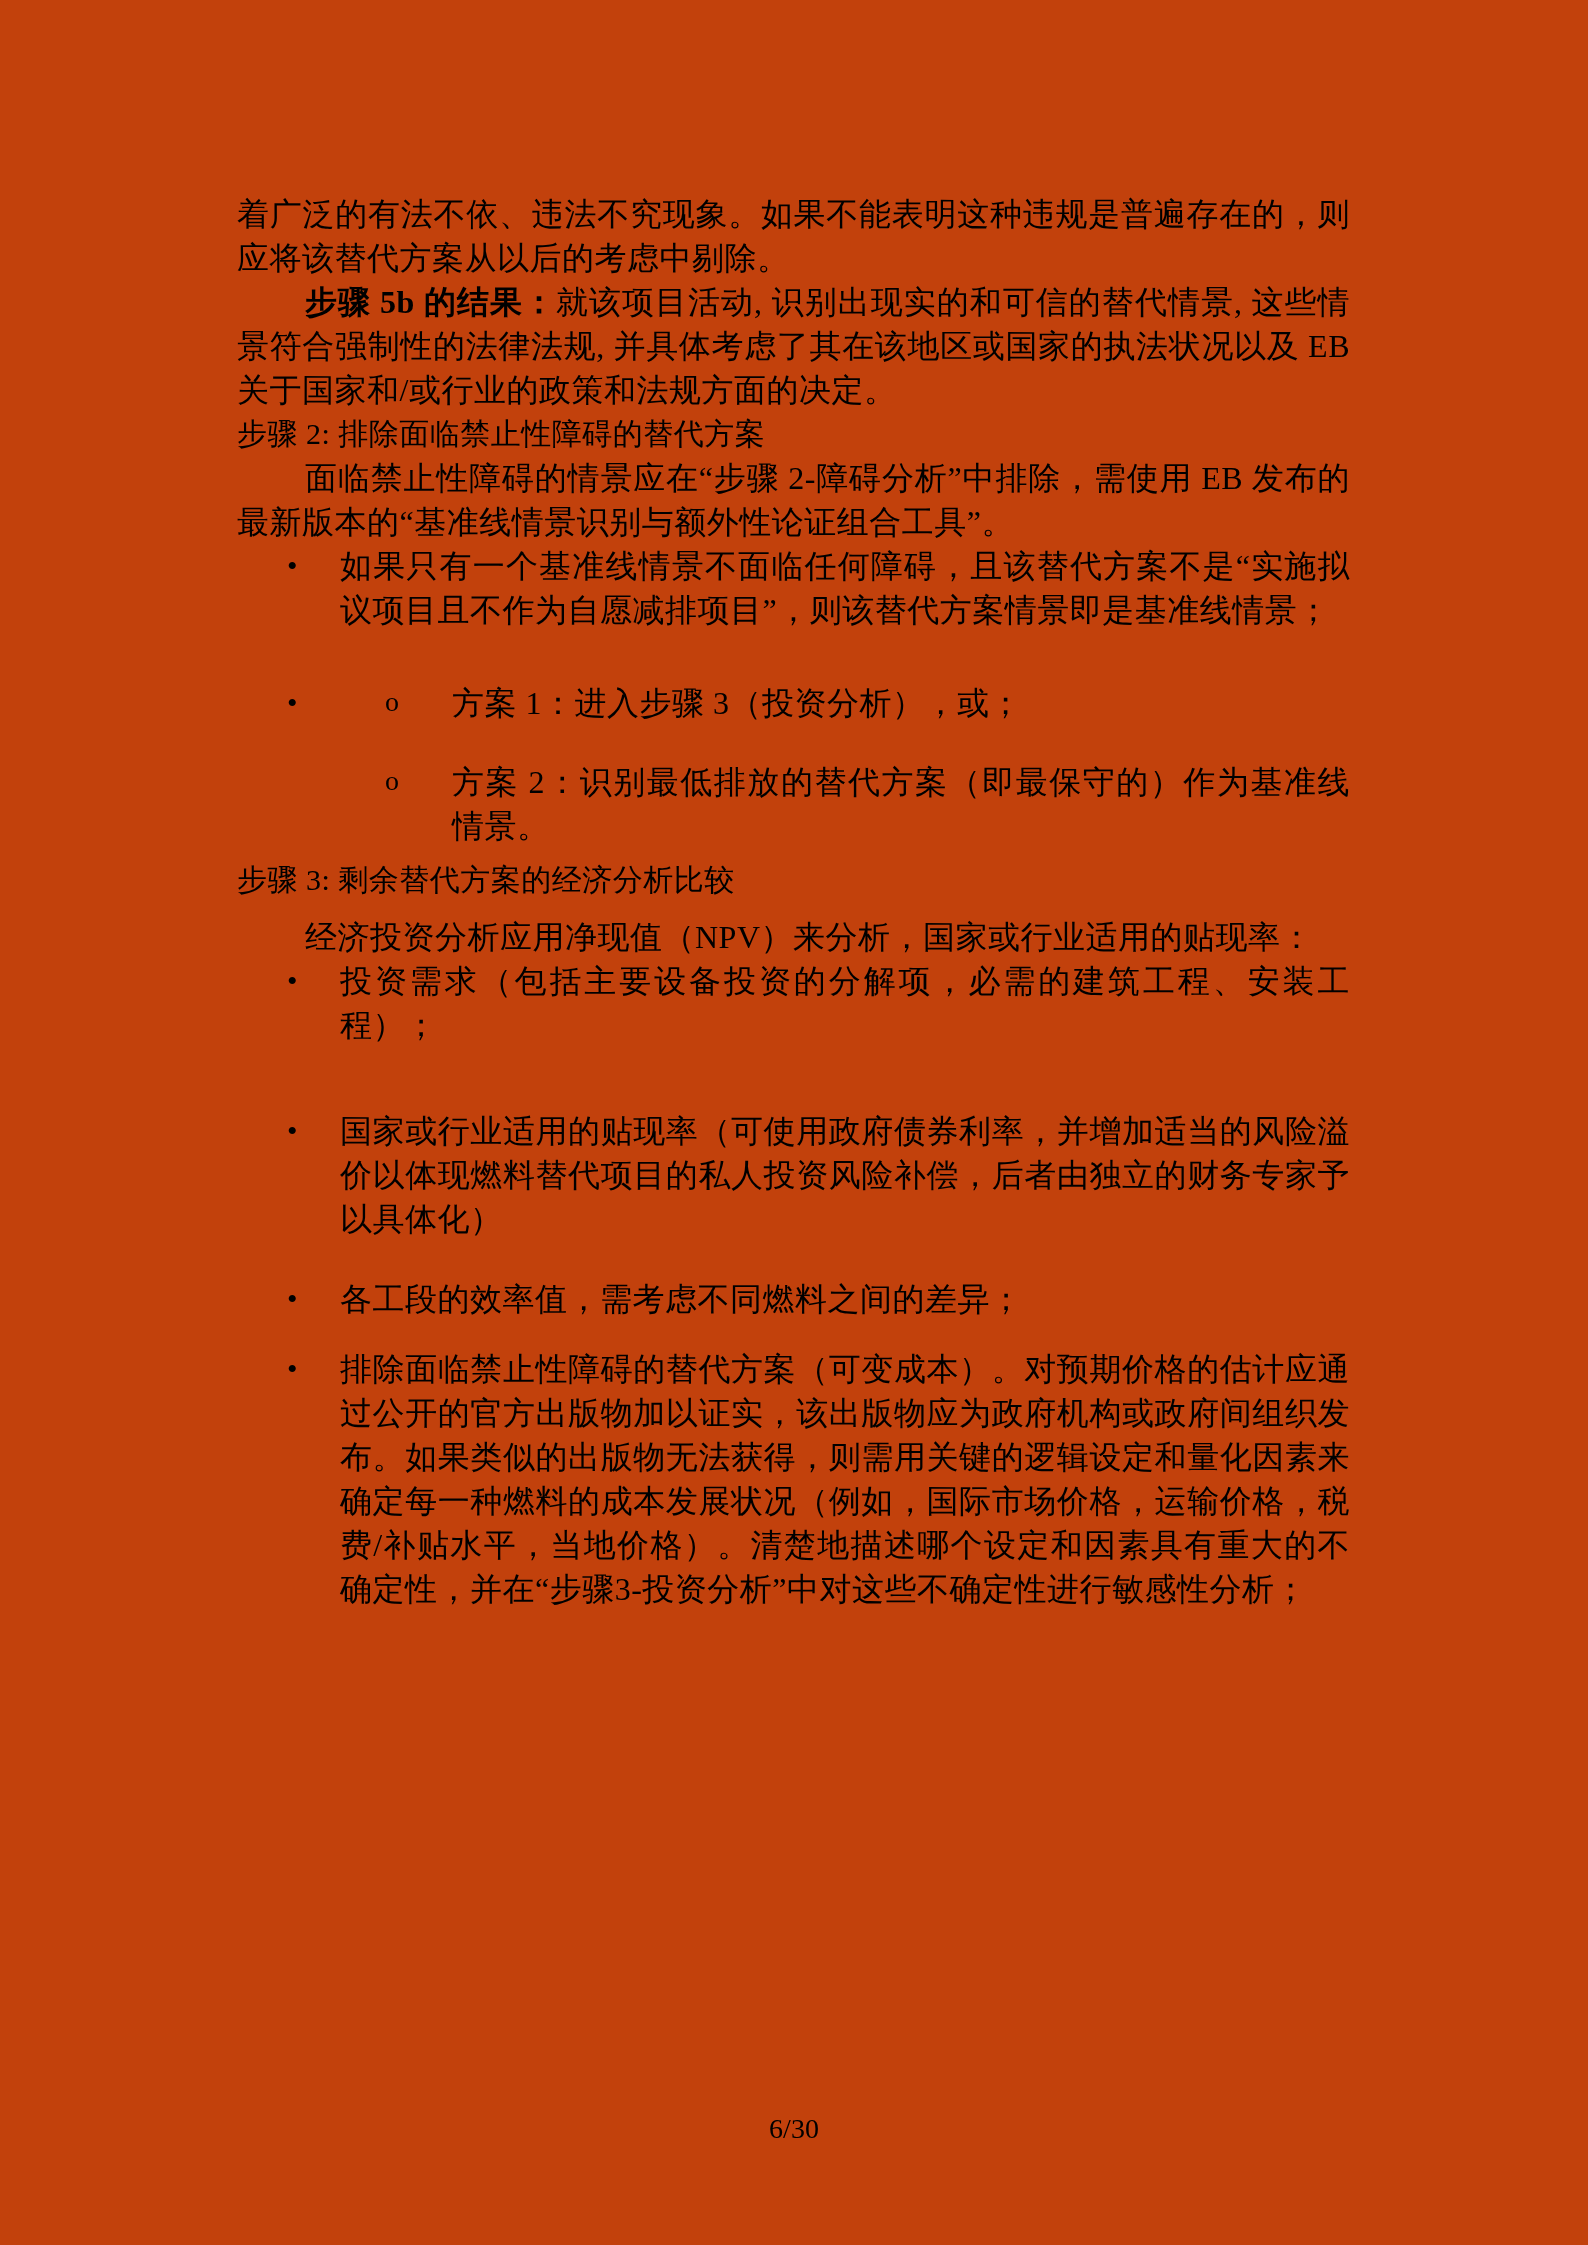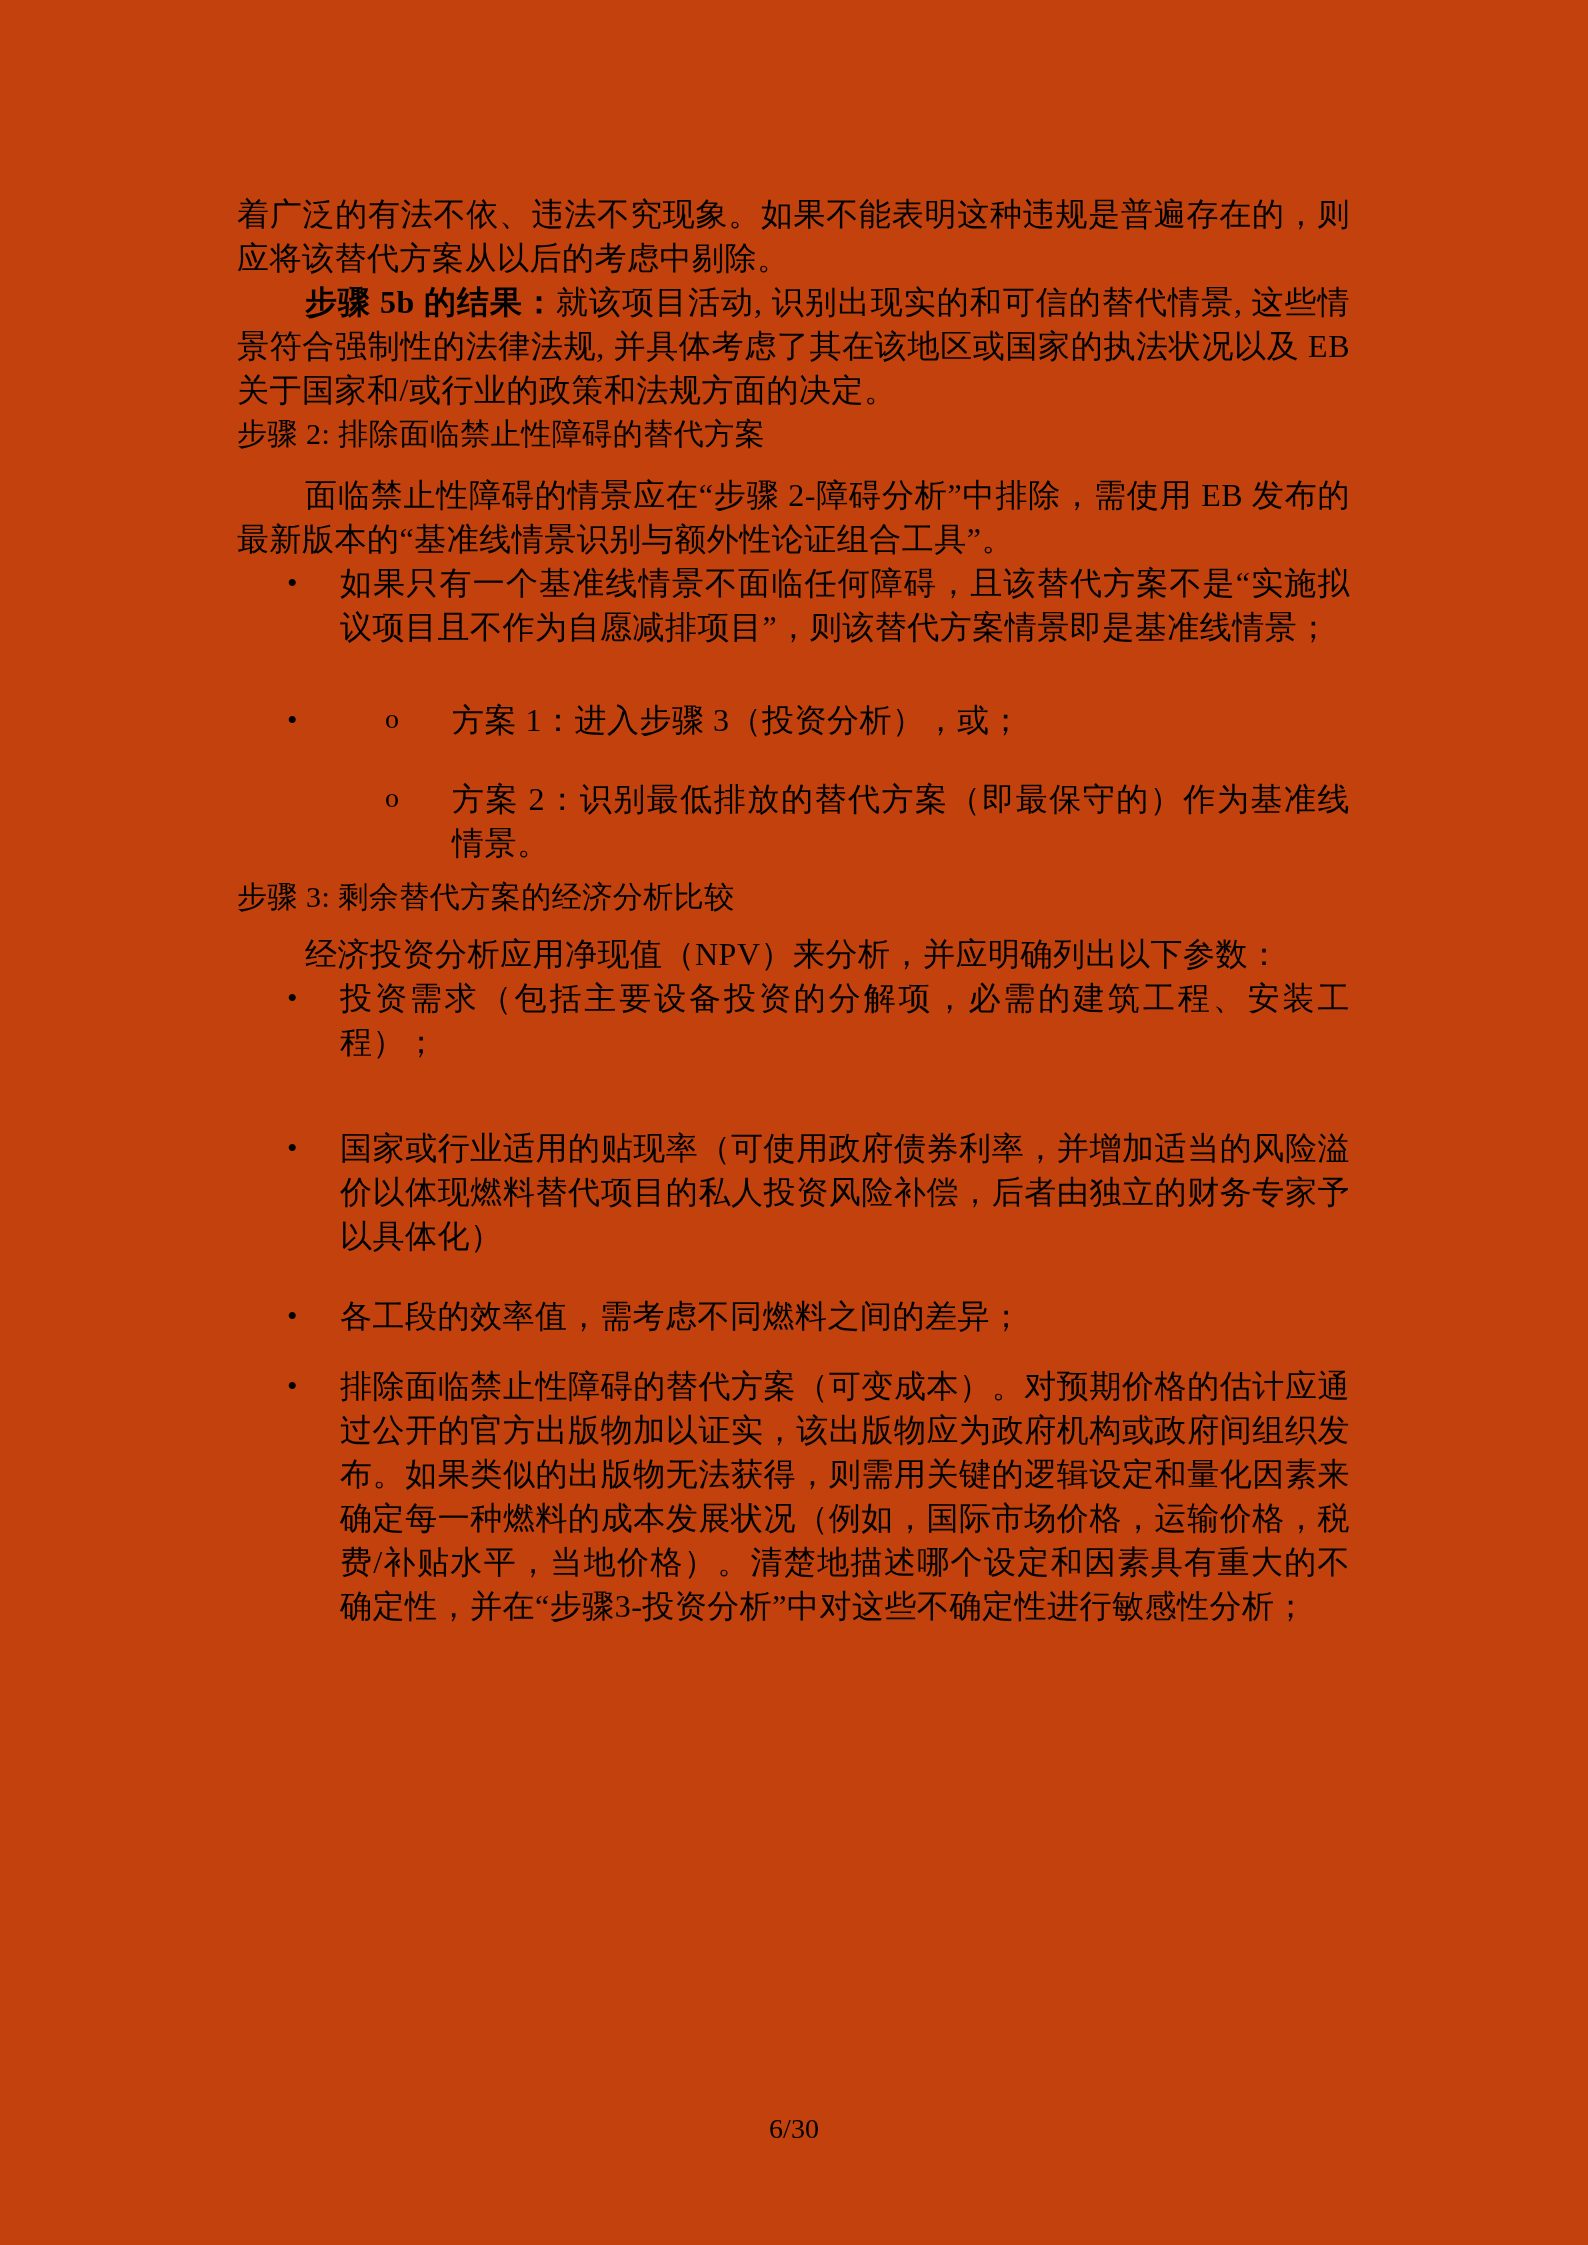--- a/index.html
+++ b/index.html
@@ -62,21 +62,21 @@
   }
   .sub-item > .marker {
     position: absolute;
     left: 148px;           
     top: -1px;
     font-size: 28px;
   }
   
   .mb-47 { margin-bottom: 47px; }
   .mb-05 { margin-bottom: 5px; }
-  .mb-17 { margin-bottom: 17px; }
+  .mb-17 { }
   .mb-51 { margin-bottom: 51px; }
   .mb-49 { margin-bottom: 49px; }
   .mb-39 { margin-bottom: 39px; }
   .mb-35 { margin-bottom: 35px; }
   .mb-10 { margin-bottom: 10px; }
   .mb-13 { margin-bottom: 13px; }
   .mb-29 { margin-bottom: 29px; }
   .mb-62 { margin-bottom: 62px; }
   .mb-36 { margin-bottom: 36px; }
   .mb-26 { margin-bottom: 26px; }
@@ -120,21 +120,21 @@
     </div>
 
     <div class="sub-item mb-10">
       <span class="marker">o</span>
       <span>方案 2：识别最低排放的替代方案（即最保守的）作为基准线情景。</span>
     </div>
 
     <h2 class="step-heading mb-13">步骤 3: 剩余替代方案的经济分析比较</h2>
 
 
-    <p class="para indent2 mb-35">经济投资分析应用净现值（NPV）来分析，并应明确列出以下参数：</p>
+    <p class="para indent2 mb-35">经济投资分析应用净现值（NPV）来分析，国家或行业适用的贴现率：</p>
 
     <div class="bullet-item mb-62">
       <span class="marker">•</span>
       <span>投资需求（包括主要设备投资的分解项，必需的建筑工程、安装工程）；</span>
     </div>
 
     <div class="bullet-item mb-36">
       <span class="marker">•</span>
       <span>国家或行业适用的贴现率（可使用政府债券利率，并增加适当的风险溢价以体现燃料替代项目的私人投资风险补偿，后者由独立的财务专家予以具体化）</span>
     </div>

